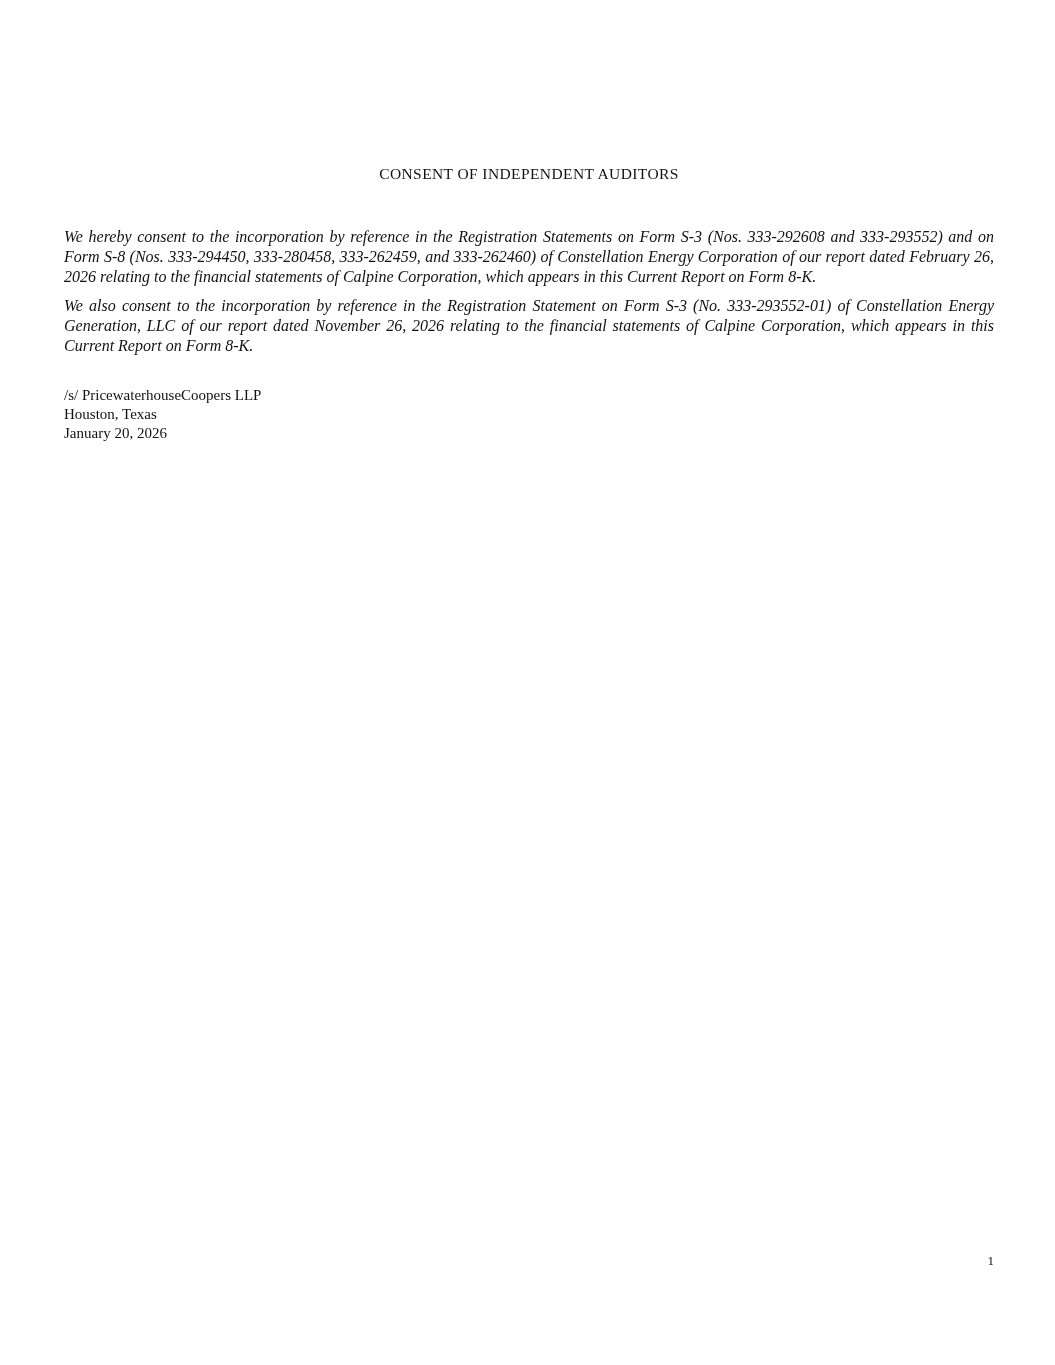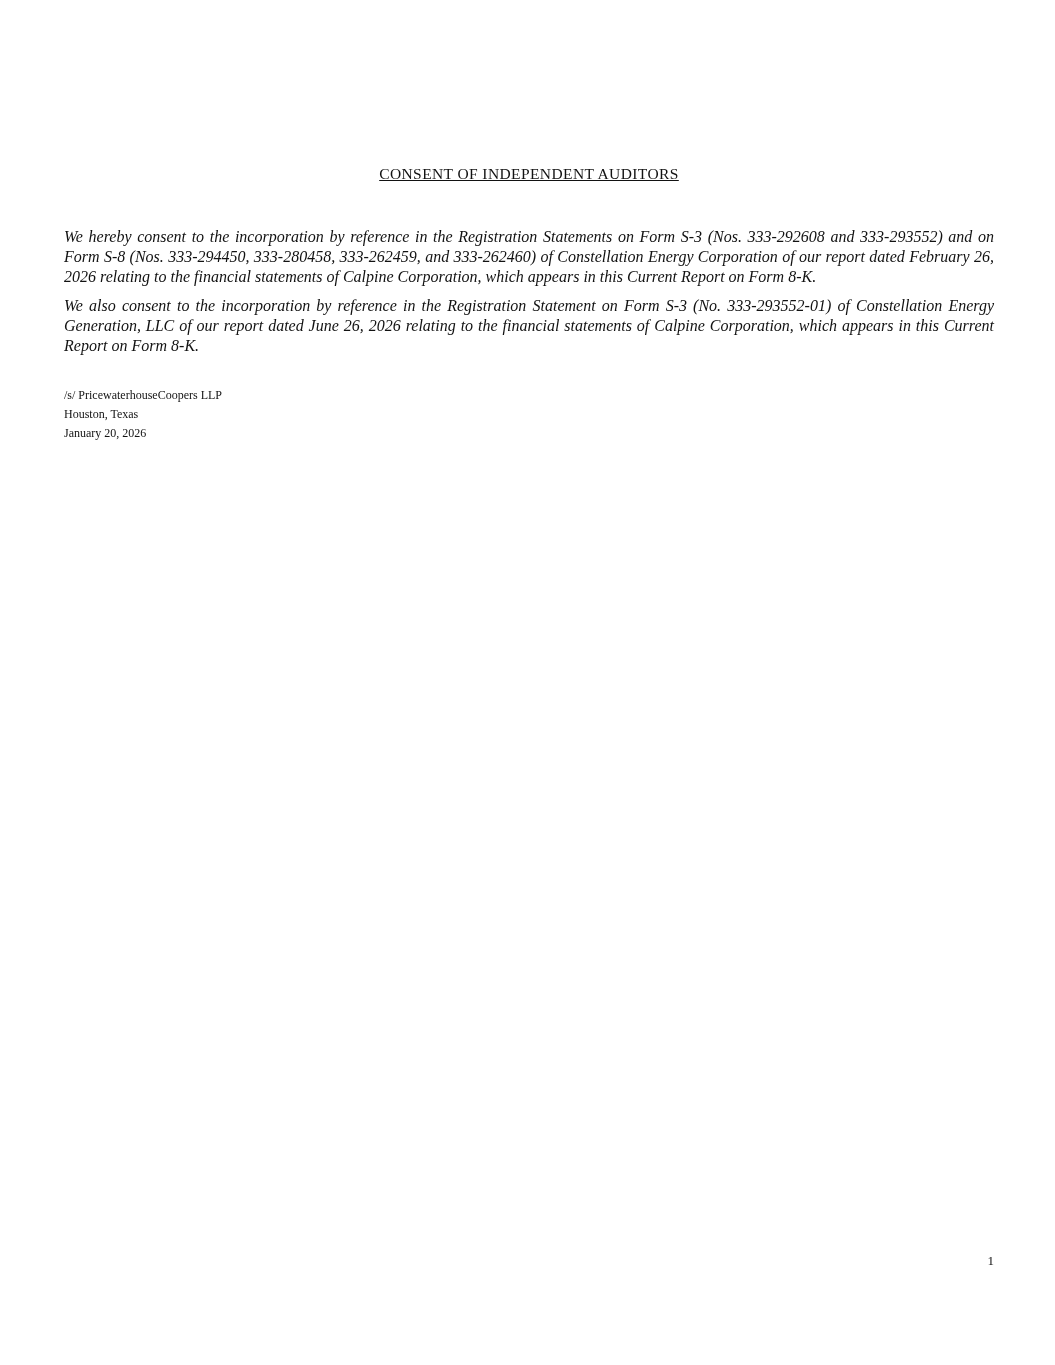--- a/index.html
+++ b/index.html
@@ -22,32 +22,31 @@
     left: 64px;
     right: 61px;
     top: 165px;
   }
   .doc-title {
     text-align: center;
     font-size: 15.5px;
     letter-spacing: 0.4px;
     margin: 0 0 44px 0;
     font-weight: normal;
-    text-decoration: underline;
   }
   .para {
     font-size: 16px;
     line-height: 20px;
     text-align: justify;
     margin: 0 0 9px 0;
     font-style: italic;
   }
   .sig-block {
     margin-top: 30px;
-    font-size: 12px;
+    font-size: 15px;
     line-height: 19px;
   }
   .sig-line {
     margin: 0;
   }
   .page-number {
     position: absolute;
     right: 61px;
     bottom: 96px;
     font-size: 13px;
@@ -57,21 +56,21 @@
 </head>
 <body>
 
 <div class="page">
   <div class="content">
 
     <h1 class="doc-title">CONSENT OF INDEPENDENT AUDITORS</h1>
 
     <p class="para">We hereby consent to the incorporation by reference in the Registration Statements on Form S-3 (Nos. 333-292608 and 333-293552) and on Form S-8 (Nos. 333-294450, 333-280458, 333-262459, and 333-262460) of Constellation Energy Corporation of our report dated February 26, 2026 relating to the financial statements of Calpine Corporation, which appears in this Current Report on Form 8-K.</p>
 
-    <p class="para">We also consent to the incorporation by reference in the Registration Statement on Form S-3 (No. 333-293552-01) of Constellation Energy Generation, LLC of our report dated June 26, 2026 relating to the financial statements of Calpine Corporation, which appears in this Current Report on Form 8-K.</p>
+    <p class="para">We also consent to the incorporation by reference in the Registration Statement on Form S-3 (No. 333-293552-01) of Constellation Energy Generation, LLC of our report dated November 26, 2026 relating to the financial statements of Calpine Corporation, which appears in this Current Report on Form 8-K.</p>
 
     <div class="sig-block">
       <p class="sig-line">/s/ PricewaterhouseCoopers LLP</p>
       <p class="sig-line">Houston, Texas</p>
       <p class="sig-line">January 20, 2026</p>
     </div>
 
   </div>
 
   <div class="page-number">1</div>

